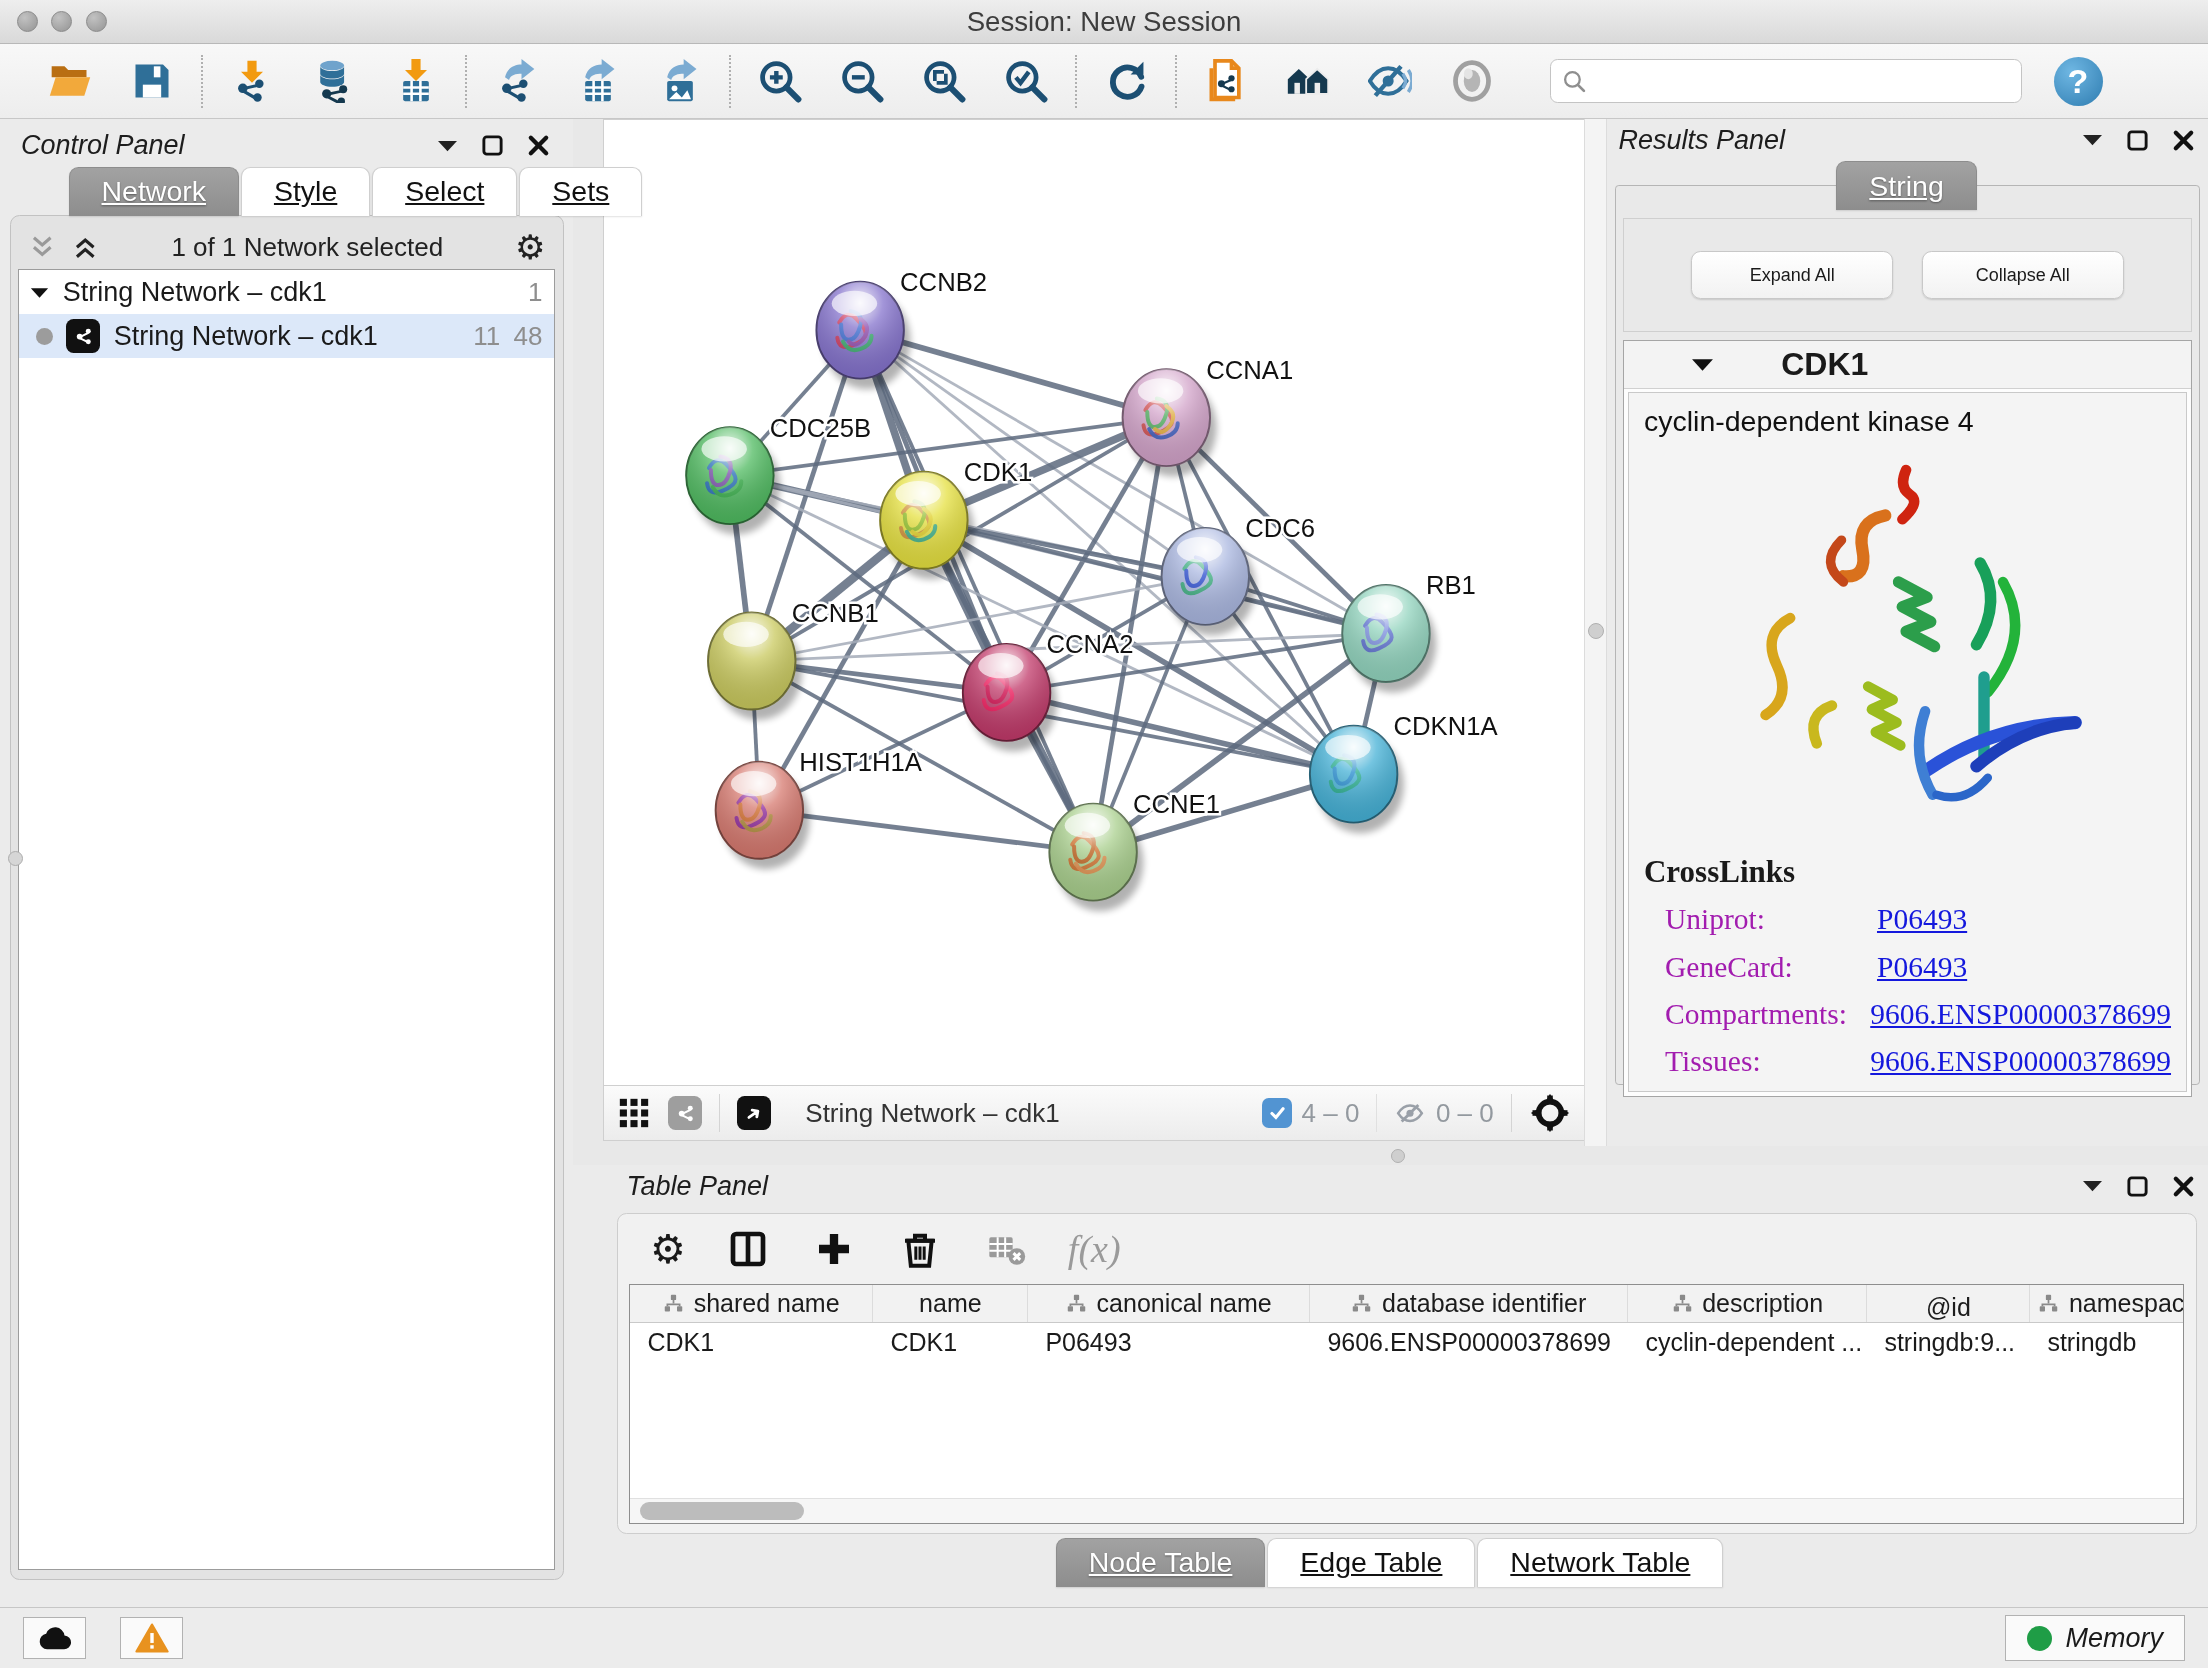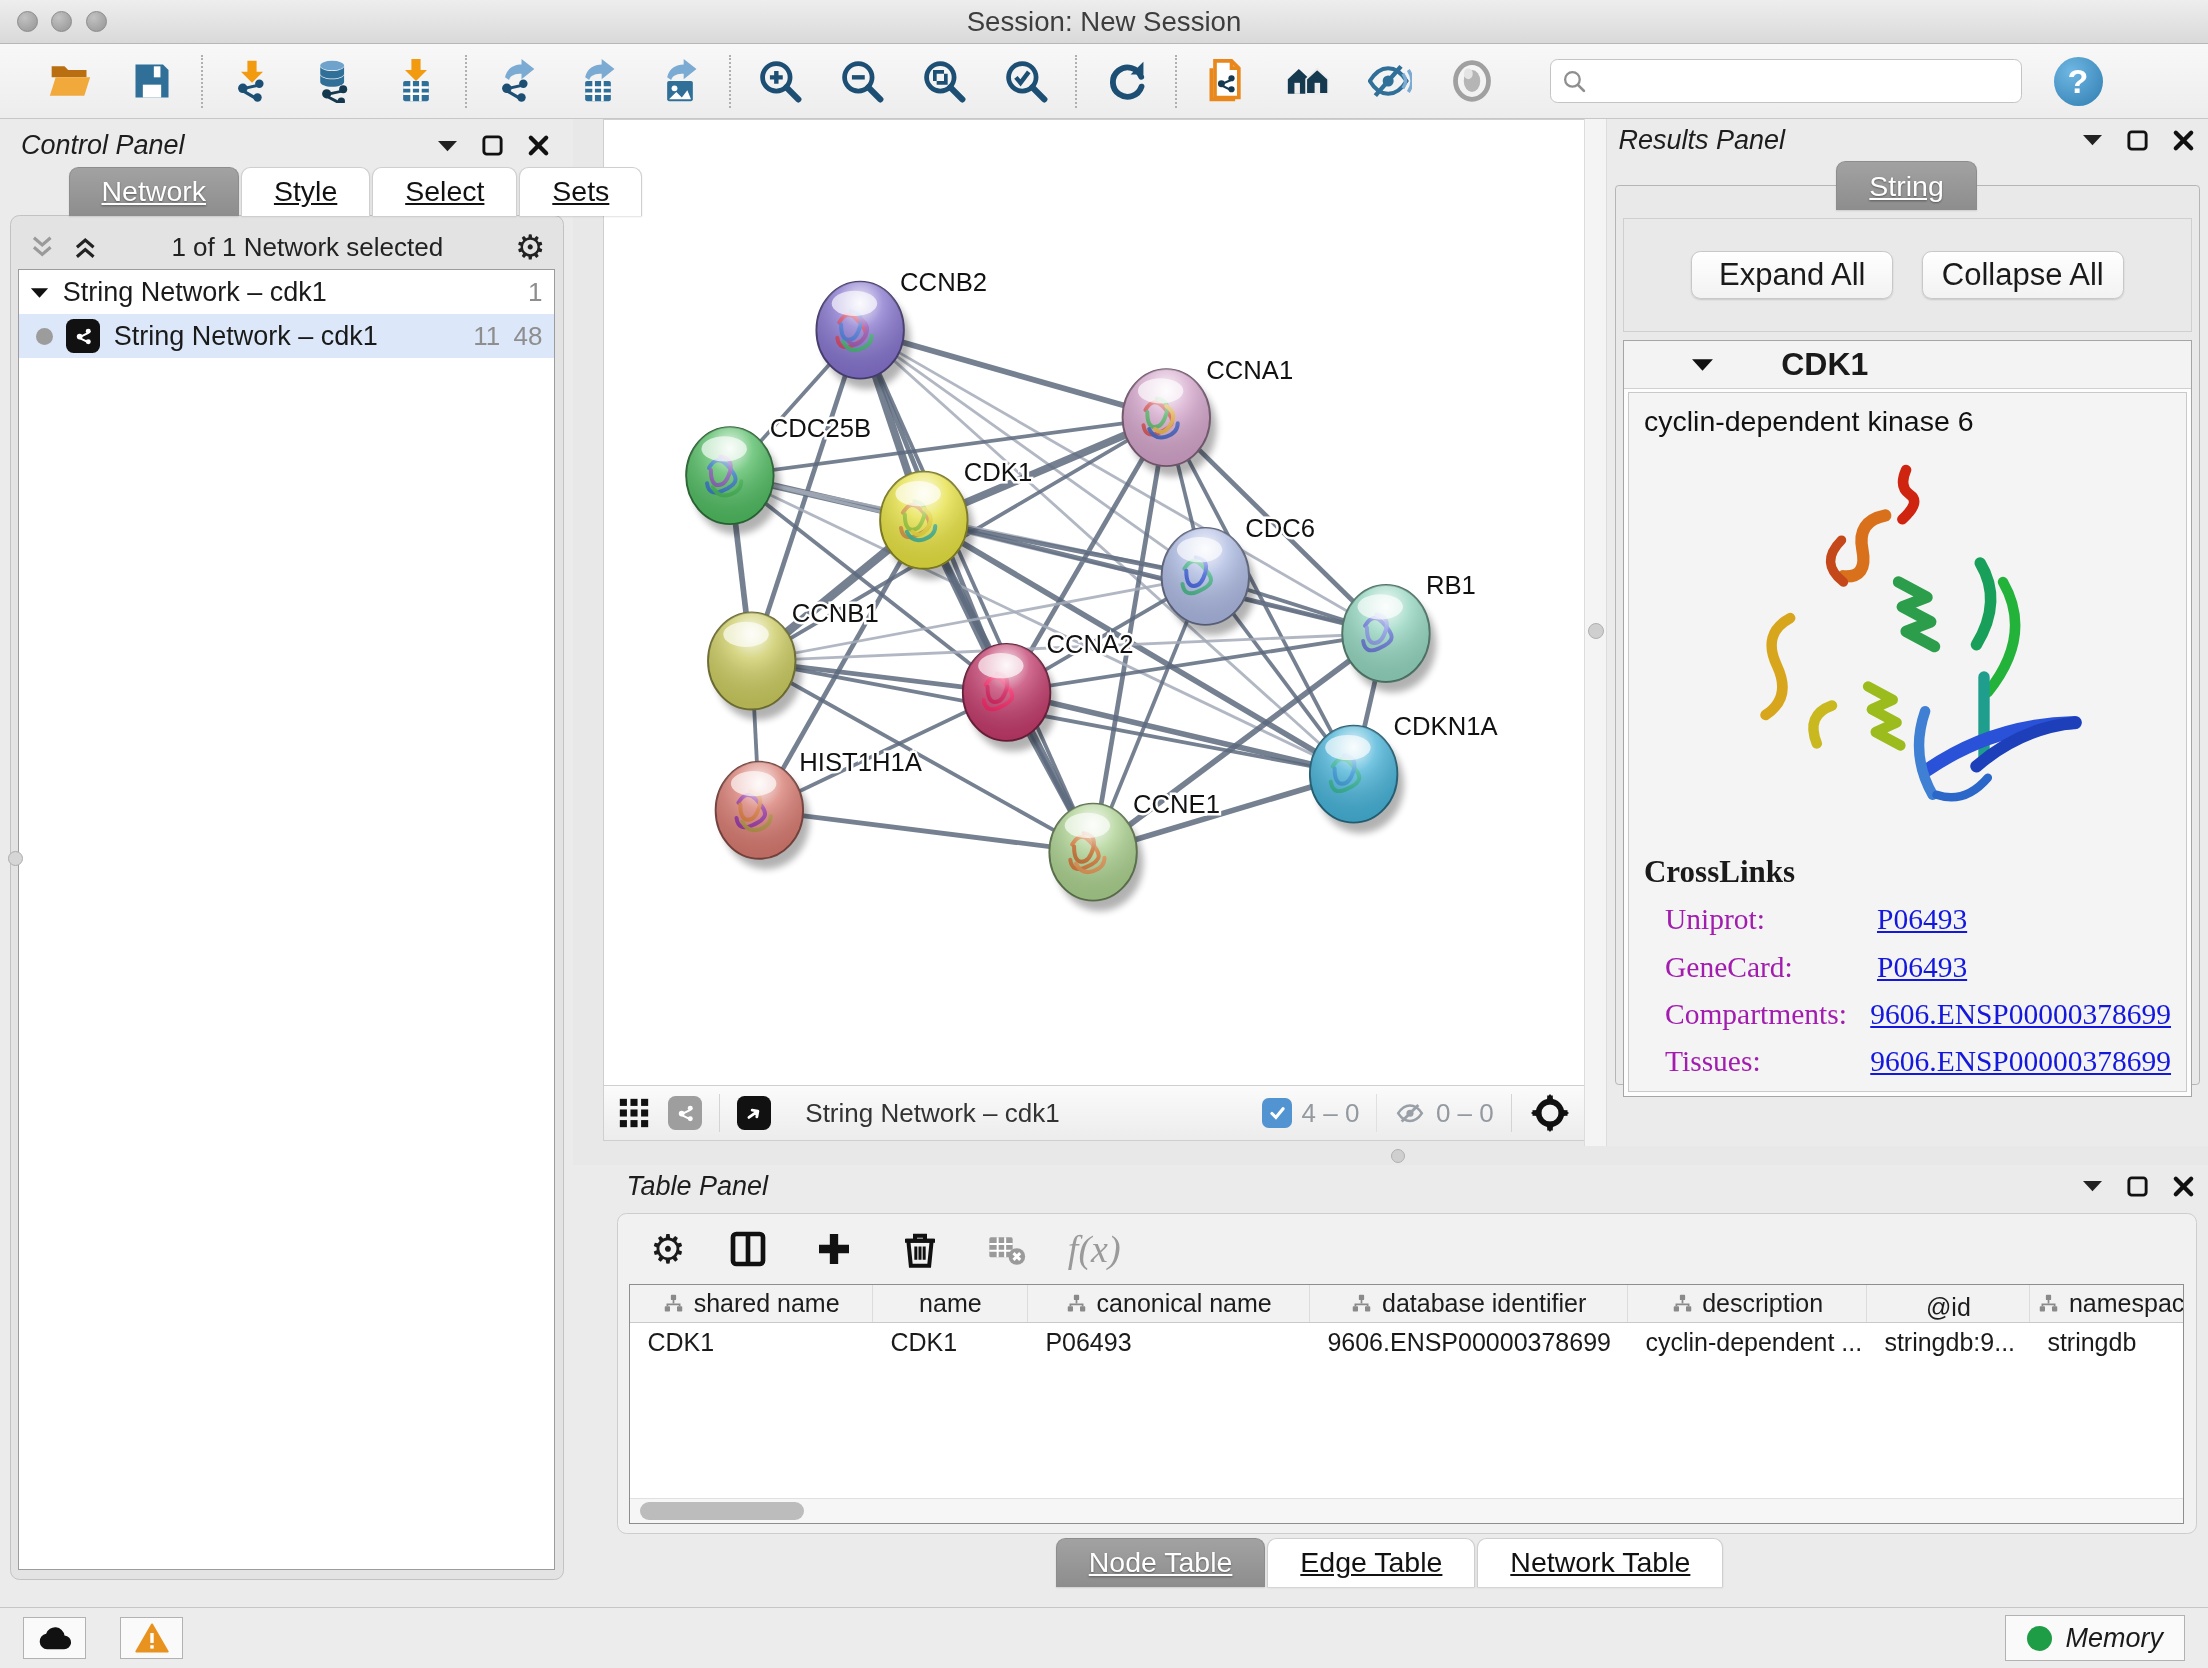--- a/index.html
+++ b/index.html
@@ -75,21 +75,21 @@
   .rgutter .dot { position:absolute; left:2.9px; top:504px; width:16px; height:16px; border-radius:50%; background:#cfcfcf; border:1px solid #b0b0b0; }
 
   .hsplit { height:19px; background:#e8e8e8; position:relative; flex:0 0 auto; }
   .hsplit .dot { position:absolute; left:50%; top:2.9px; width:14.3px; height:14.3px; border-radius:50%; background:#cfcfcf; border:1px solid #b0b0b0; }
 
   
   .results { width:601px; flex:0 0 auto; background:#ebebeb; display:flex; flex-direction:column; }
   .rp-outer { margin:0 7.6px; height:900px; background:#e9e9e9; border:1px solid #b5b5b5; border-radius:3.8px; margin-top:-25px; padding:32px 7.6px 7.6px 7.6px; }
   .rp-buttons { border:1px solid #cfcfcf; background:#e9e9e9; padding:32px 0; display:flex; justify-content:center; gap:28.5px; }
   .rp-btn { min-width:202px; height:48px; background:linear-gradient(#ffffff,#f2f2f2); border:1px solid #c8c8c8; border-radius:9.5px;
-            font-size:31px; display:flex; align-items:center; justify-content:center; cursor:pointer; box-shadow:0 1px 1.9px rgba(0,0,0,.15); }
+            font-size:18px; display:flex; align-items:center; justify-content:center; cursor:pointer; box-shadow:0 1px 1.9px rgba(0,0,0,.15); }
   .rp-content { margin-top:7.6px; border:1px solid #a5a5a5; background:#fdfdfd; height:757px; display:flex; flex-direction:column; }
   .rp-gene-head { height:48px; display:flex; align-items:center; gap:67px; padding-left:67px; border-bottom:1px solid #d0d0d0; background:#f3f3f3; }
   .rp-gene-head .gene { font-size:32px; font-weight:bold; }
   .rp-inner { flex:1; margin:3.8px; border:1px solid #c9c9c9; background:#f4f4f4; padding:5.7px 15px; overflow:hidden; }
   .rp-desc { font-size:28.5px; color:#111; padding:5.7px 0 3.8px 0; }
   .protein-fig { display:flex; justify-content:center; padding:7.6px 0 0 0; }
   .crosslinks { font-family:"Liberation Serif", serif; margin-top:25px; }
   .crosslinks h3 { font-size:31px; margin-bottom:13.3px; }
   .cl-row { display:flex; font-size:29.5px; margin-bottom:14.3px; }
   .cl-row .cl-label { width:233px; padding-left:21px; color:#a21caf; }
@@ -661,21 +661,21 @@
                 </div>
             </div>
             <div class="rp-content">
               <div class="rp-gene-head">
                 <svg width="23" height="15" viewBox="0 0 22 14">
                     <path d="M1 2h20L11 13z" fill="#111"></path>
                   </svg>
                 <span class="gene">CDK1</span>
               </div>
               <div class="rp-inner">
-                <div class="rp-desc">cyclin-dependent kinase 6</div>
+                <div class="rp-desc">cyclin-dependent kinase 4</div>
                 <div class="protein-fig">
                   <svg width="418" height="380" viewBox="0 0 440 400">
                     <g fill="none" stroke-linecap="round" stroke-linejoin="round">
                       <path d="M218 22q-8 18 4 26t-8 26" stroke="#cf2410" stroke-width="11"></path>
                       <path d="M196 70q-30 6-24 36t-20 28" stroke="#d9711c" stroke-width="13"></path>
                       <path d="M150 96q-24 24 2 44" stroke="#c4481a" stroke-width="10"></path>
                       <path d="M96 178q-30 16-14 50t-12 52" stroke="#d8a61c" stroke-width="11"></path>
                       <path d="M140 270q-28 10-16 40" stroke="#c9b81e" stroke-width="11"></path>
                       <path d="M178 250l26 14-22 10 26 14-22 10 26 14" stroke="#9cbc1e" stroke-width="11"></path>
                       <path d="M210 140l30 16-26 10 30 16-26 10 30 16" stroke="#2c9e4b" stroke-width="12"></path>

